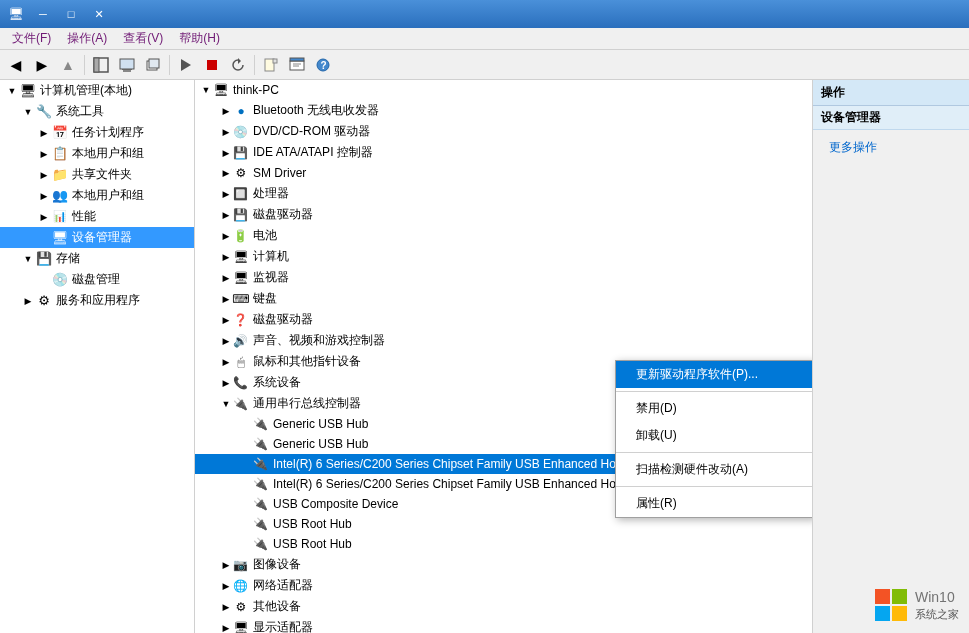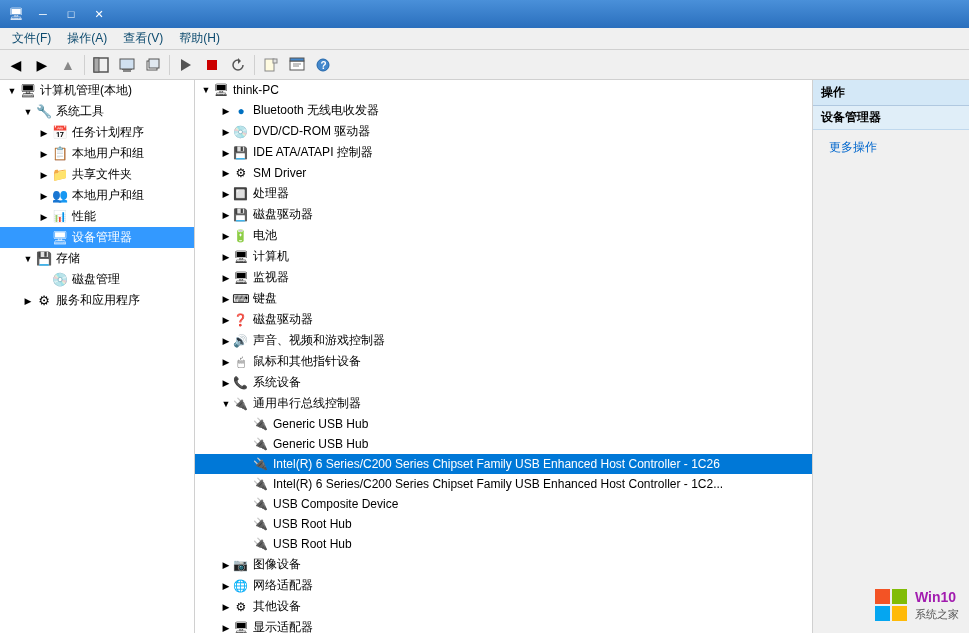--- a/index.html
+++ b/index.html
@@ -50,21 +50,21 @@
       height: 22px;
       display: flex;
       align-items: center;
       padding: 0 4px;
       border-bottom: 1px solid #d0d0d0;
     }
     .menu-item {
       padding: 2px 8px;
       cursor: pointer;
       font-size: 12px;
-      color: #0c4a6e;
+      color: #701a75;
     }
 
     
     .toolbar {
       background: #f0f0f0;
       height: 30px;
       display: flex;
       align-items: center;
       padding: 0 4px;
       border-bottom: 1px solid #d0d0d0;
@@ -588,36 +588,46 @@
       <span class="label">其他设备</span>
     </div>
 
     <div class="device-item">
       <span class="indent" style="width:20px"></span>
       <span class="arrow">▶</span>
       <span class="icon">🖥</span>
       <span class="label">显示适配器</span>
     </div>
 
+    <div class="context-menu">
+      <div class="context-menu-item highlighted">更新驱动程序软件(P)...</div>
+      <div class="context-menu-separator"></div>
+      <div class="context-menu-item">禁用(D)</div>
+      <div class="context-menu-item">卸载(U)</div>
+      <div class="context-menu-separator"></div>
+      <div class="context-menu-item">扫描检测硬件改动(A)</div>
+      <div class="context-menu-separator"></div>
+      <div class="context-menu-item">属性(R)</div>
+    </div>
   </div>
 
   <div class="right-panel">
     <div class="right-panel-header">操作</div>
     <div class="right-panel-section-title">设备管理器</div>
     <div class="right-panel-item">更多操作</div>
   </div>
 
 </div>
 
 <div class="win-watermark">
   <div class="win-logo">
     <svg width="36" height="36" viewBox="0 0 36 36">
       <rect x="2" y="2" width="15" height="15" fill="#f35325"></rect>
       <rect x="19" y="2" width="15" height="15" fill="#81bc06"></rect>
       <rect x="2" y="19" width="15" height="15" fill="#05a6f0"></rect>
       <rect x="19" y="19" width="15" height="15" fill="#ffba08"></rect>
     </svg>
   </div>
   <div class="win-text">
-    <div style="font-weight:bold; font-size:14px; color:#a21caf;">Win10</div>
+    <div style="font-weight:normal; font-size:14px; color:#737373;">Win10</div>
     <div style="font-size:11px; color:#555;">系统之家</div>
   </div>
 </div>
 
 </body></html>

